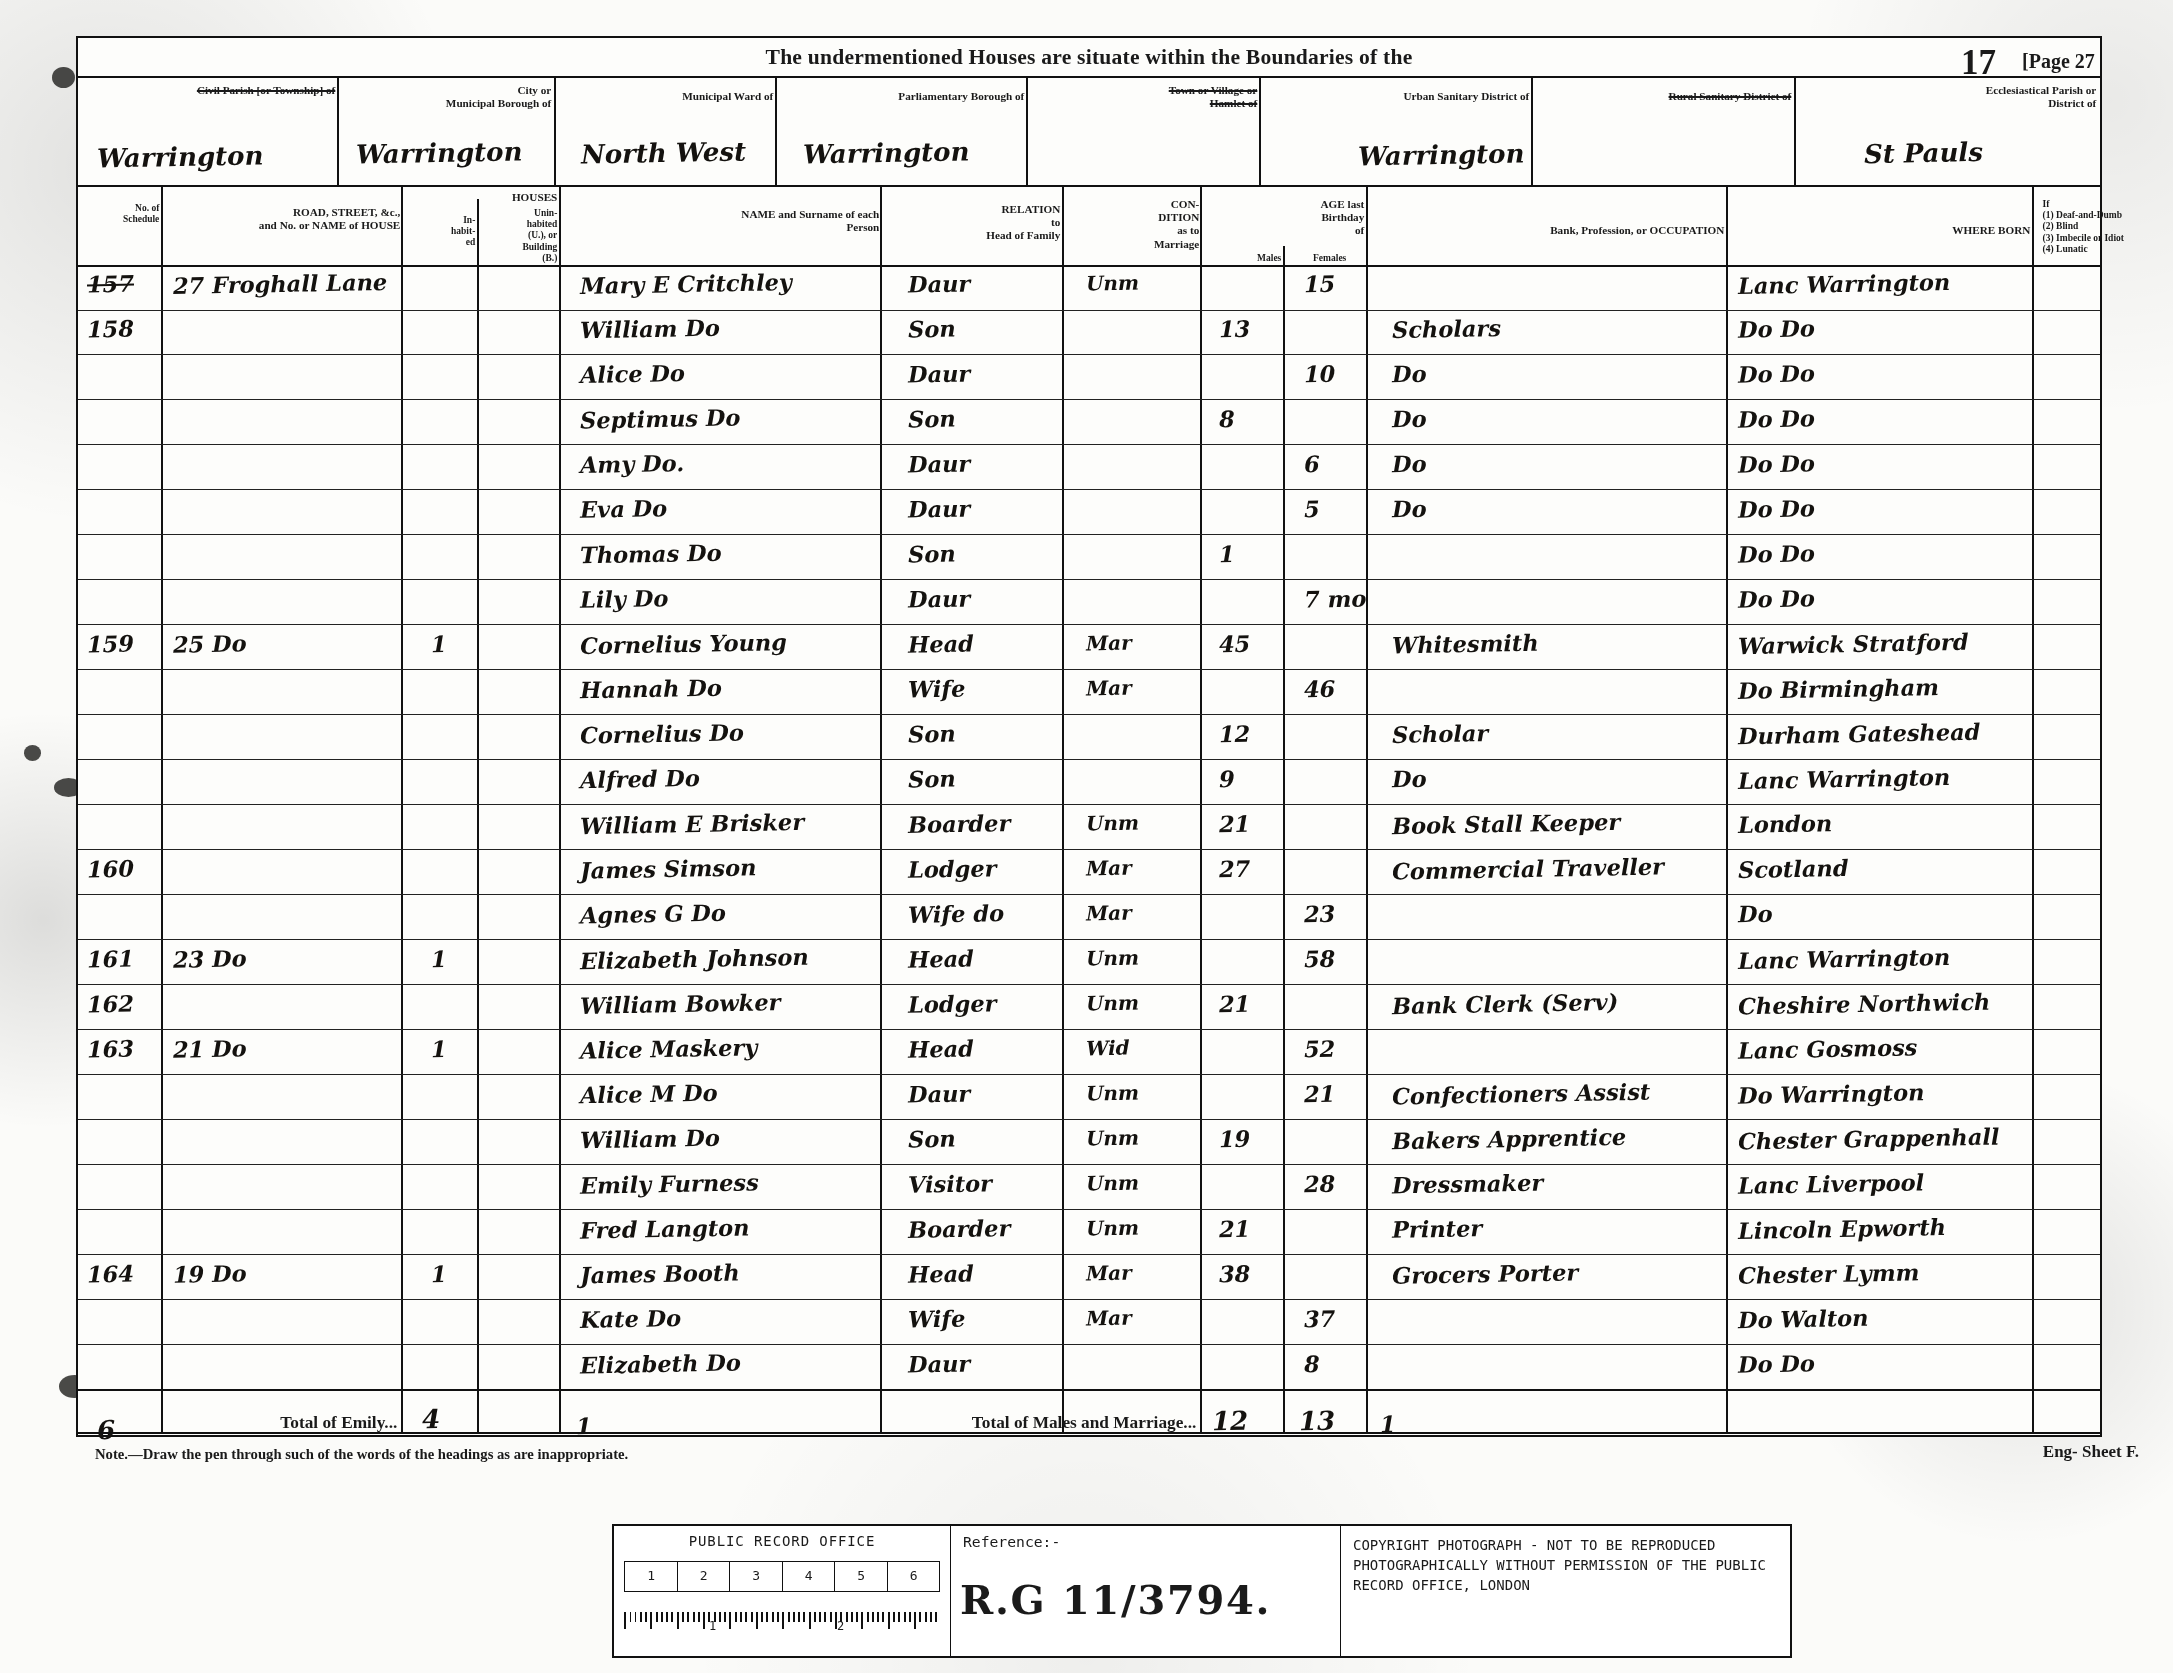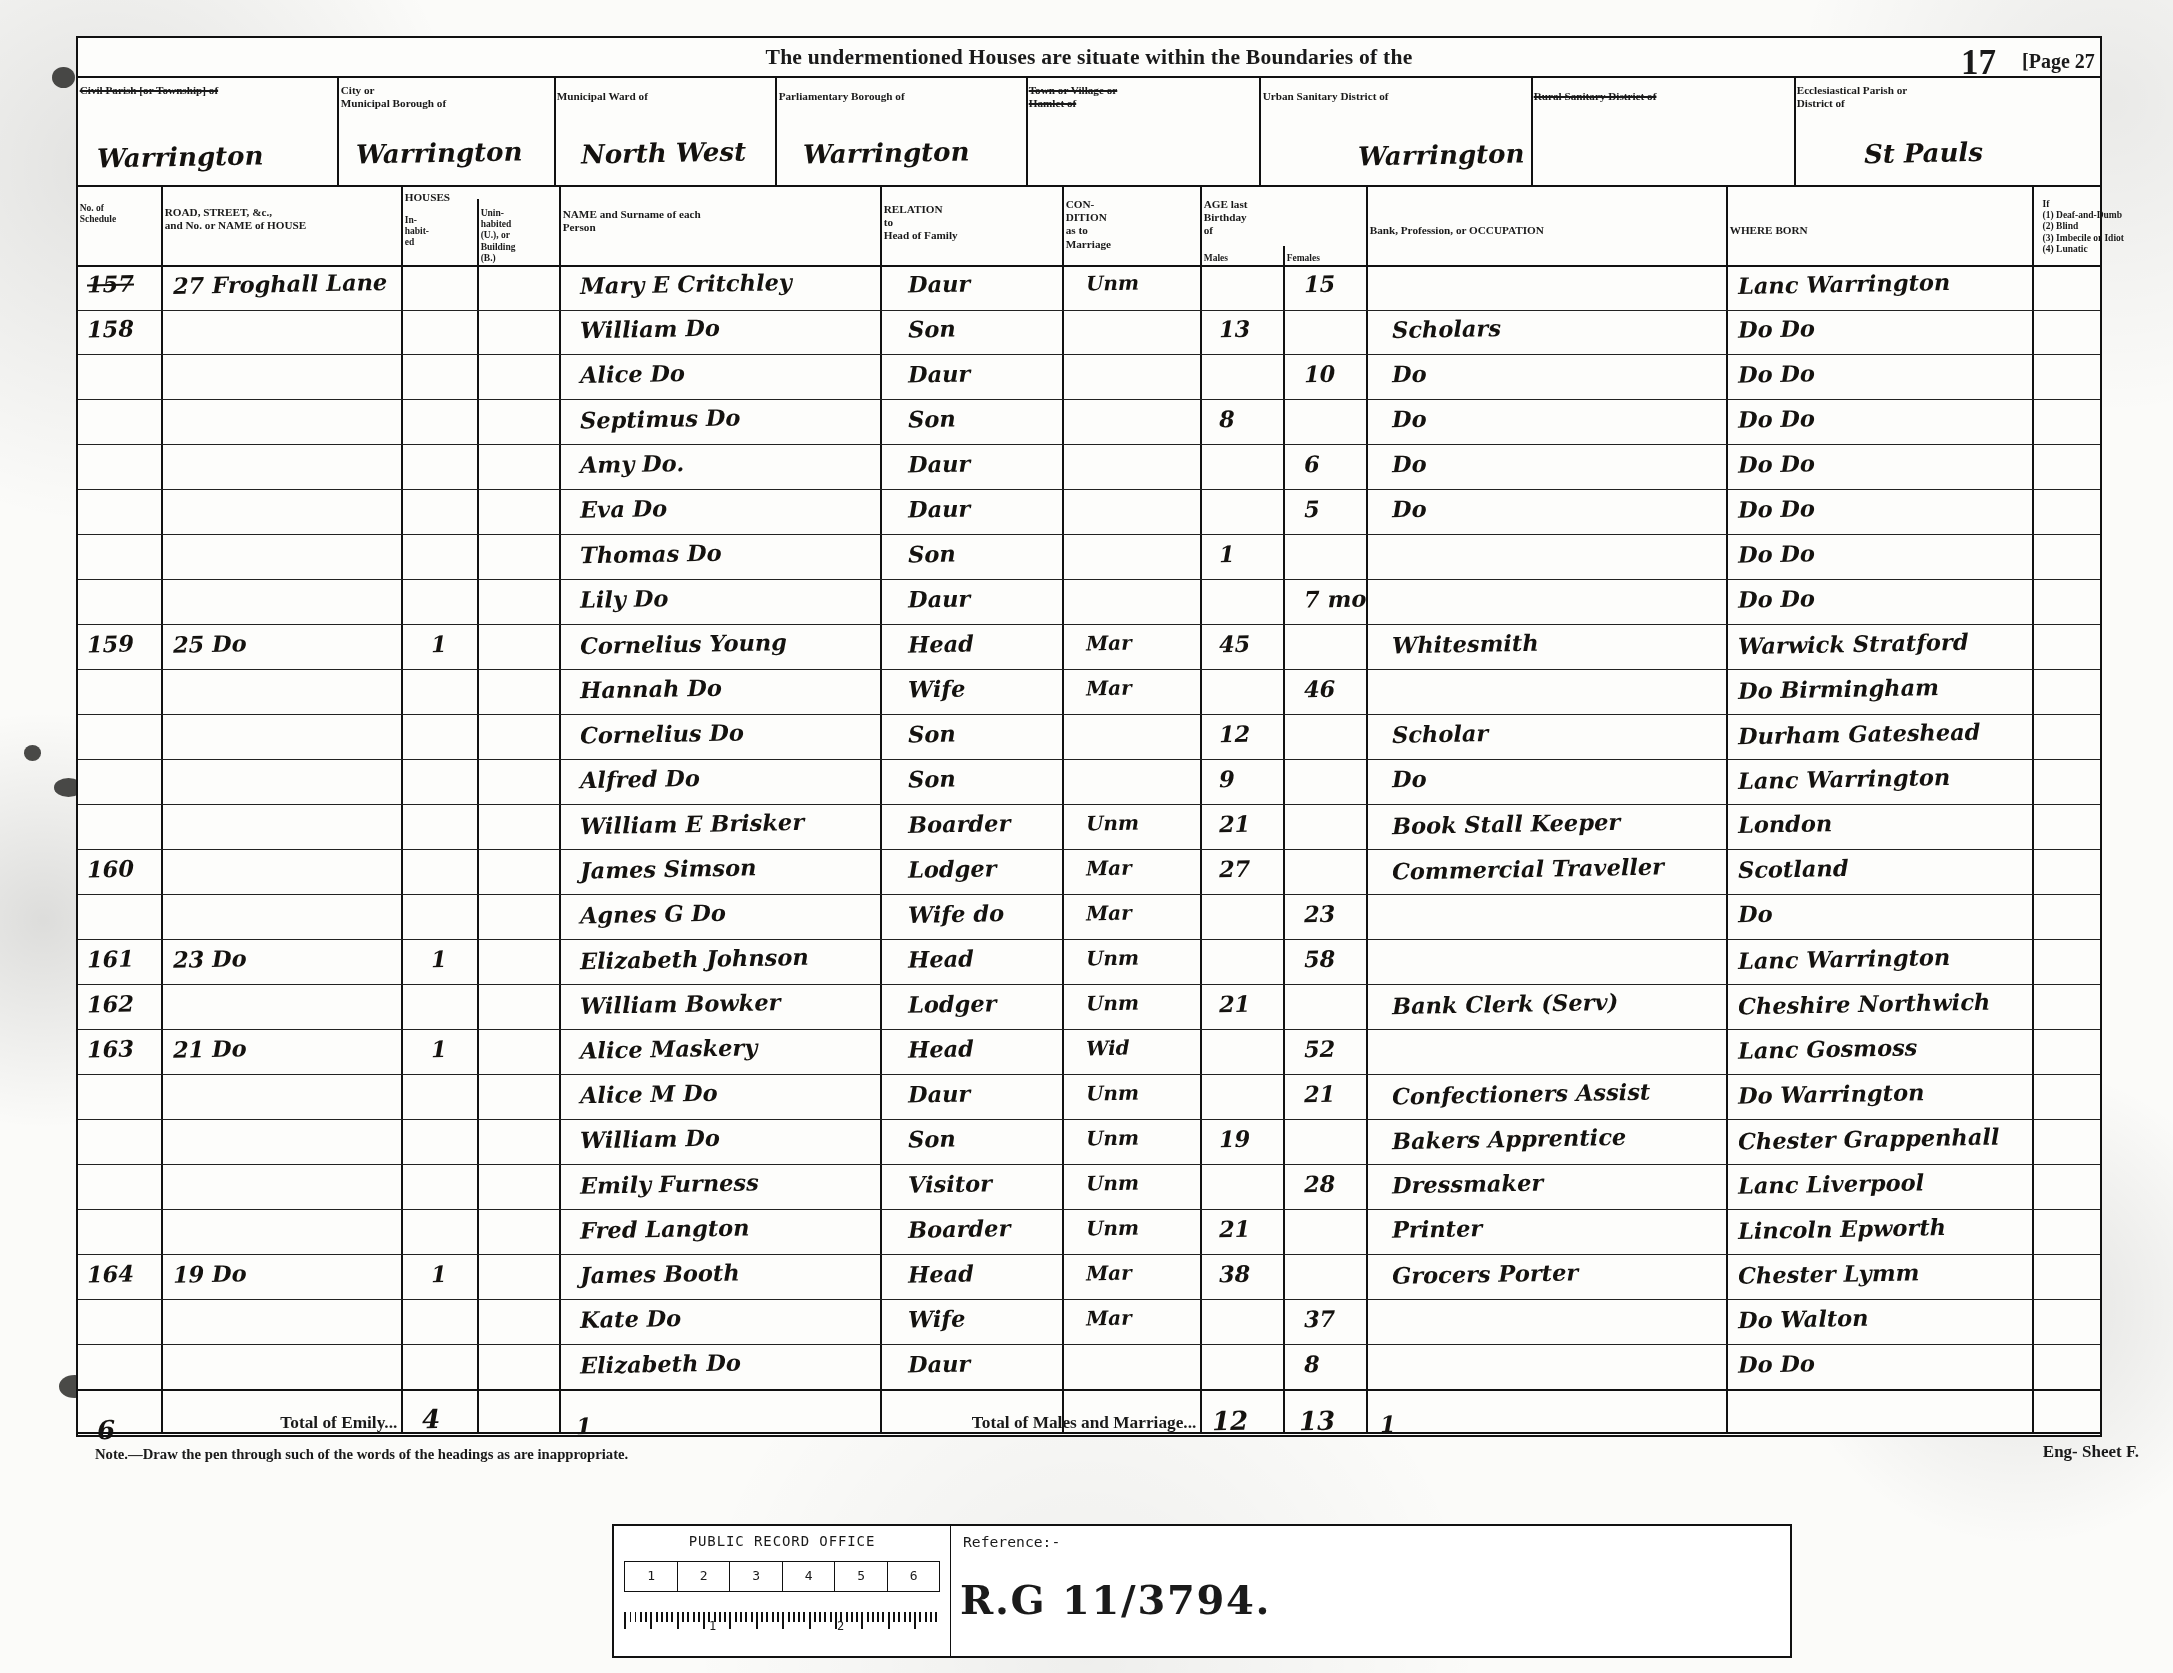--- a/index.html
+++ b/index.html
@@ -79,21 +79,21 @@
   }
   .page-lbl {
     position: absolute;
     right: 5.2px; top: 12px;
     font-size: 20px;
     font-weight: bold;
   }
 
   .colhead {
     position: absolute;
-    text-align: left;
+    text-align: right;
     font-size: 13.4px;
     font-weight: bold;
     line-height: 1.2;
     padding: 3.5px 1.7px;
     box-sizing: border-box;
   }
   .colhead.small { font-size: 11.2px; }
   .colhead.tiny { font-size: 9.5px; }
   .strike { text-decoration: line-through; text-decoration-thickness: 1.7px; }
 
@@ -553,15 +553,16 @@
           <span style="left: 295px;"></span>
           <span style="left: 301px;"></span>
           <span style="left: 306px;"></span>
           <span style="left: 311px;"></span>
         </div>
       <div style="position:absolute;left:95px;top:93px;font-family:'DejaVu Sans Mono',monospace;font-size:12px;">1</div>
       <div style="position:absolute;left:223px;top:93px;font-family:'DejaVu Sans Mono',monospace;font-size:12px;">2</div>
     </div>
     <div class="ref-label">Reference:-</div>
     <div class="ref-value">R.G 11/3794.</div>
+    <div class="copy-box">COPYRIGHT PHOTOGRAPH - NOT TO BE REPRODUCED PHOTOGRAPHICALLY WITHOUT PERMISSION OF THE PUBLIC RECORD OFFICE, LONDON</div>
   </div>
 </div>
 
 
 </body></html>

